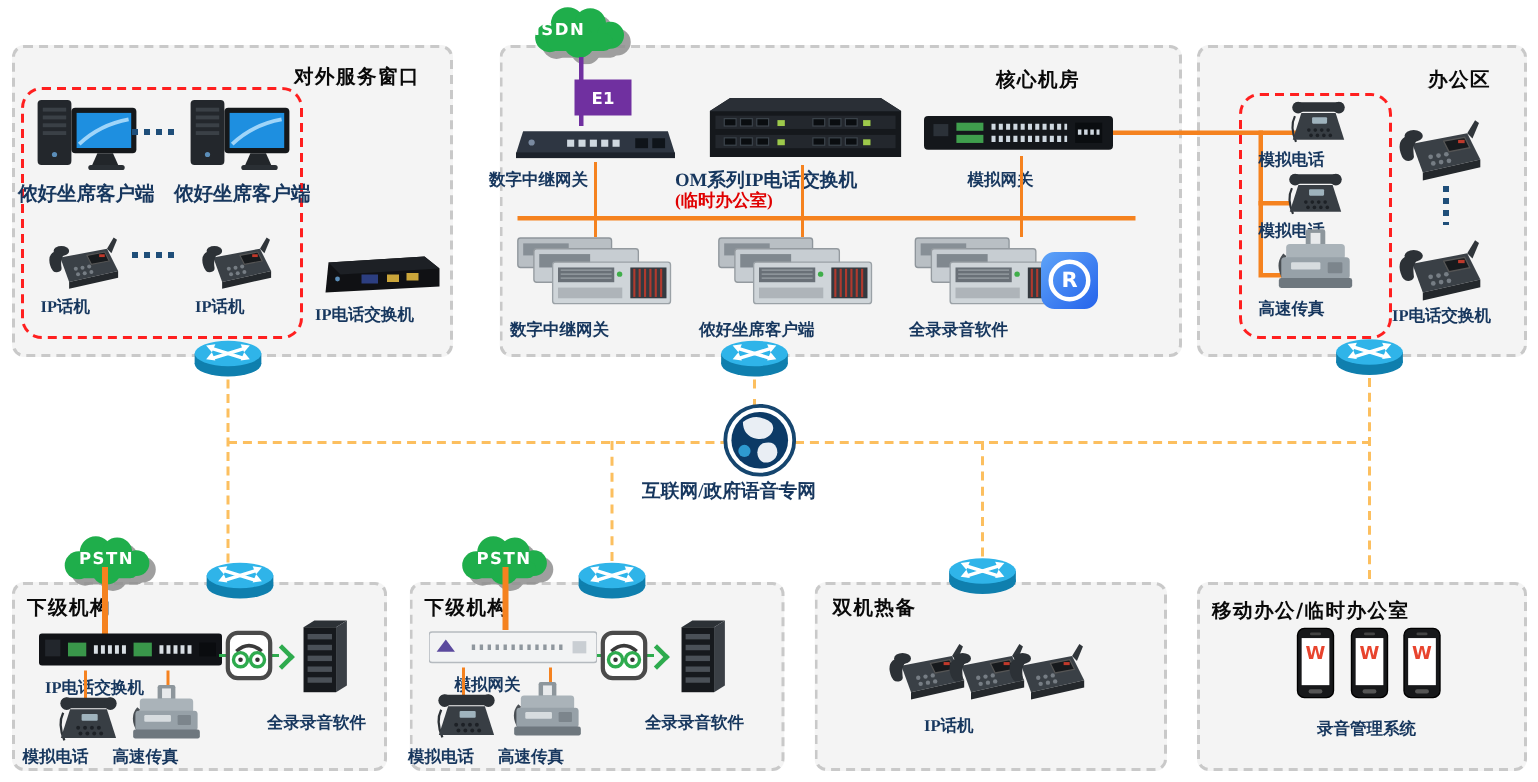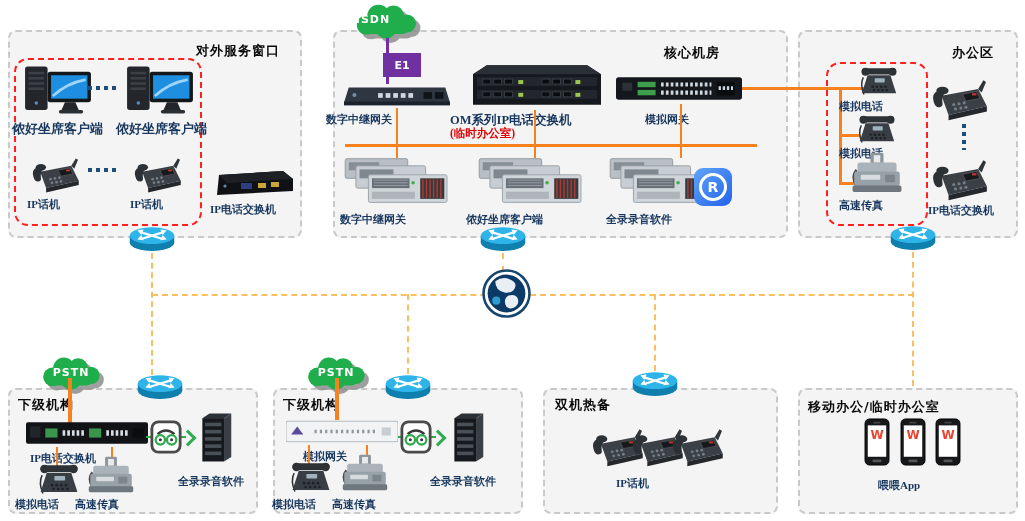--- a/index.html
+++ b/index.html
@@ -389,20 +389,21 @@
       <use href="#ipphone"></use>
     </svg>
   <div class="lbl" style="left:928px;top:203px;width:84px;">IP电话交换机</div>
   <svg class="icon" style="left:890px;top:225px;width:46px;height:27px;">
       <use href="#router"></use>
     </svg>
 
   <svg class="icon" style="left:482px;top:269px;width:49px;height:49px;">
       <use href="#globe"></use>
     </svg>
+  <div class="lbl big" style="left:428px;top:319px;width:158px;">互联网/政府语音专网</div>
 
   <svg class="icon" style="left:34px;top:354px;width:74px;height:40px;">
       <use href="#cloud"></use>
     </svg>
   <div class="cloud-label" style="left:40px;top:366px;width:62px;">PSTN</div>
   <div class="line v-solid thick" style="left:68px;top:378px;height:46px;"></div>
   <svg class="icon" style="left:137px;top:374px;width:46px;height:27px;">
       <use href="#router"></use>
     </svg>
   <svg class="icon" style="left:26px;top:420px;width:122px;height:27px;">
@@ -480,15 +481,15 @@
     </svg>
   <svg class="icon" style="left:900px;top:418px;width:26px;height:48px;">
       <use href="#sphone"></use>
     </svg>
   <svg class="icon" style="left:935px;top:418px;width:26px;height:48px;">
       <use href="#sphone"></use>
     </svg>
   <div class="wlogo" style="left:864px;top:428px;width:26px;">W</div>
   <div class="wlogo" style="left:900px;top:428px;width:26px;">W</div>
   <div class="wlogo" style="left:935px;top:428px;width:26px;">W</div>
-  <div class="lbl" style="left:878px;top:478px;width:84px;">喂喂App</div>
+  <div class="lbl" style="left:878px;top:478px;width:84px;">录音管理系统</div>
 
 </div>
 
 </body></html>

